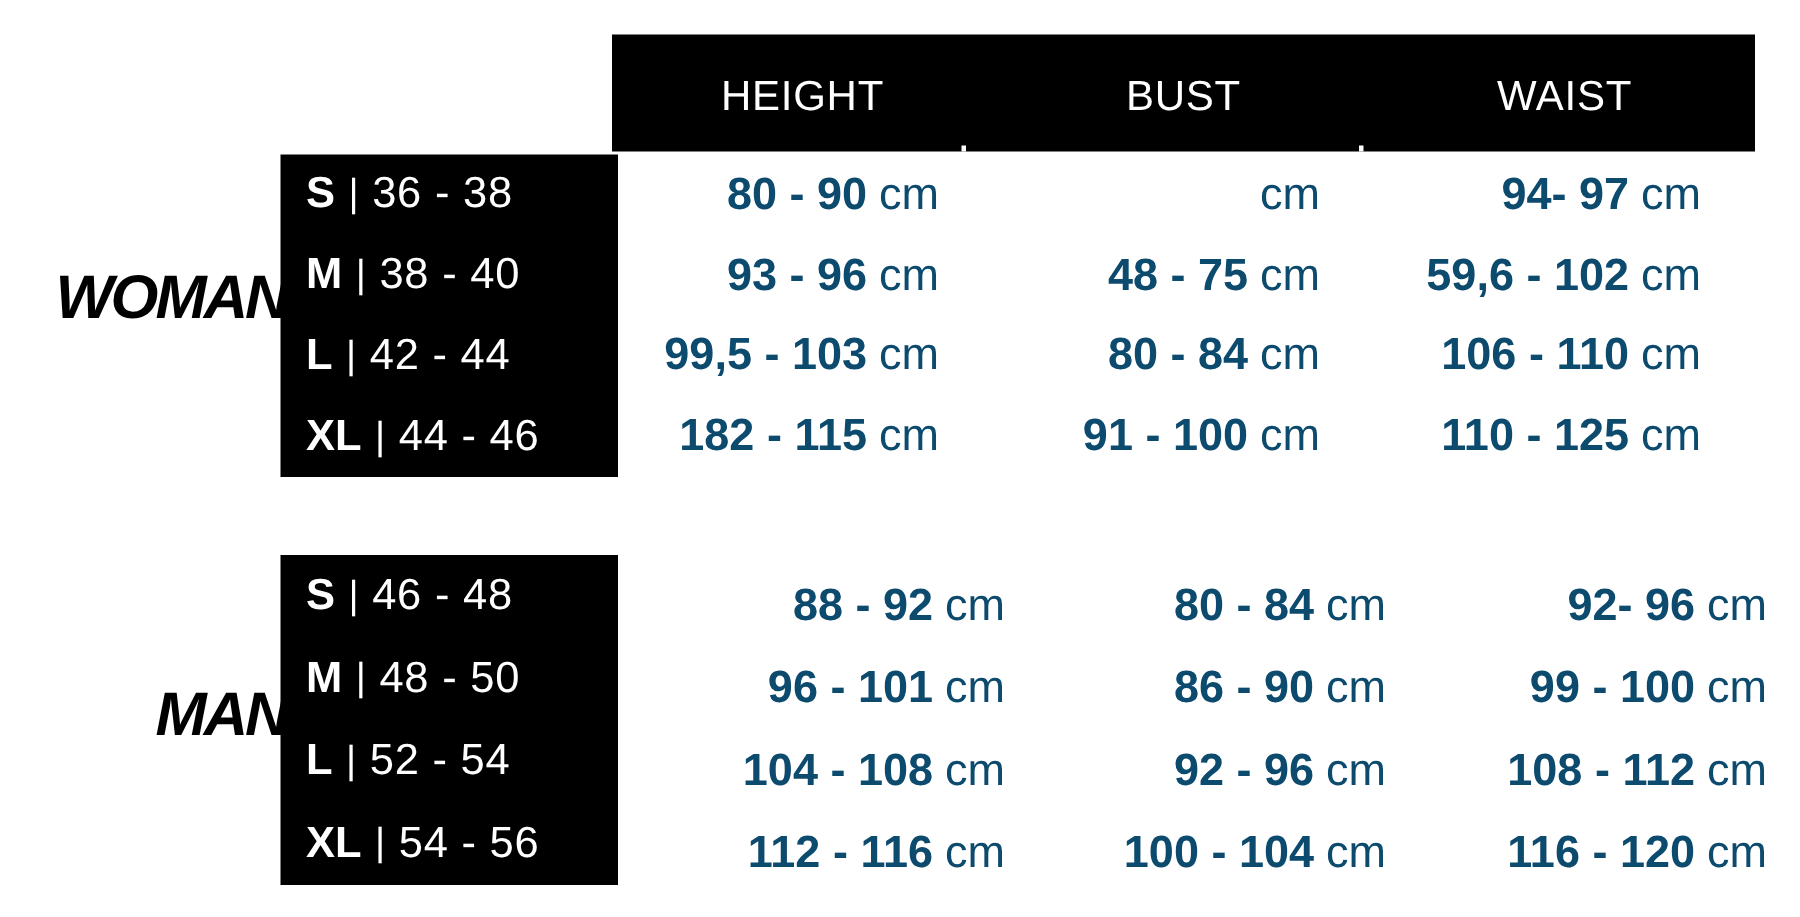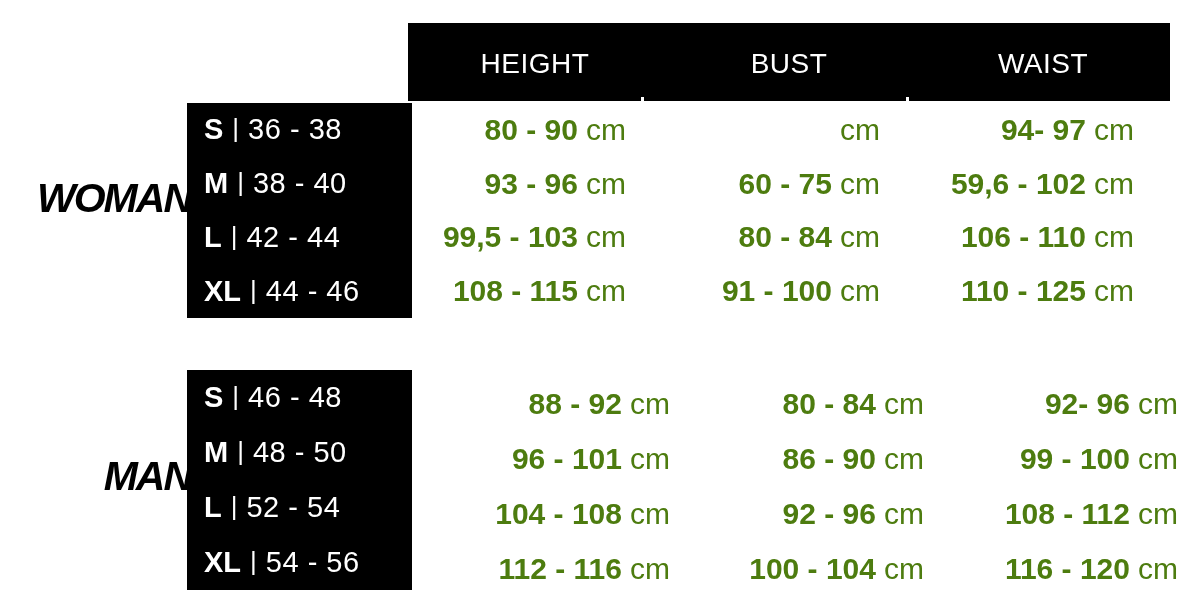--- a/index.html
+++ b/index.html
@@ -98,21 +98,21 @@
     grid-template-rows: repeat(4, 1fr);
   }
   .data-grid.woman { top: 103px; height: 215px; }
   .data-grid.man   { top: 376px; height: 220px; padding-left: 44px; }
   .cell {
     display: flex;
     align-items: center;
     justify-content: flex-end;
     padding-right: 40px;
     box-sizing: border-box;
-    color: #4d7c0f;
+    color: #0c4a6e;
     font-size: 30px;
     white-space: nowrap;
   }
   .cell .num  { font-weight: 700; }
   .cell .unit { font-weight: 400; margin-left: 8px; }
 </style>
 </head>
 <body>
 
 <div class="stage">
@@ -160,41 +160,41 @@
       </div>
     <div class="cell">
         <span class="num">94- 97</span>
         <span class="unit">cm</span>
       </div>
     <div class="cell">
         <span class="num">93 - 96</span>
         <span class="unit">cm</span>
       </div>
     <div class="cell">
-        <span class="num">60 - 75</span>
+        <span class="num">48 - 75</span>
         <span class="unit">cm</span>
       </div>
     <div class="cell">
         <span class="num">59,6 - 102</span>
         <span class="unit">cm</span>
       </div>
     <div class="cell">
         <span class="num">99,5 - 103</span>
         <span class="unit">cm</span>
       </div>
     <div class="cell">
         <span class="num">80 - 84</span>
         <span class="unit">cm</span>
       </div>
     <div class="cell">
         <span class="num">106 - 110</span>
         <span class="unit">cm</span>
       </div>
     <div class="cell">
-        <span class="num">108 - 115</span>
+        <span class="num">182 - 115</span>
         <span class="unit">cm</span>
       </div>
     <div class="cell">
         <span class="num">91 - 100</span>
         <span class="unit">cm</span>
       </div>
     <div class="cell">
         <span class="num">110 - 125</span>
         <span class="unit">cm</span>
       </div>

